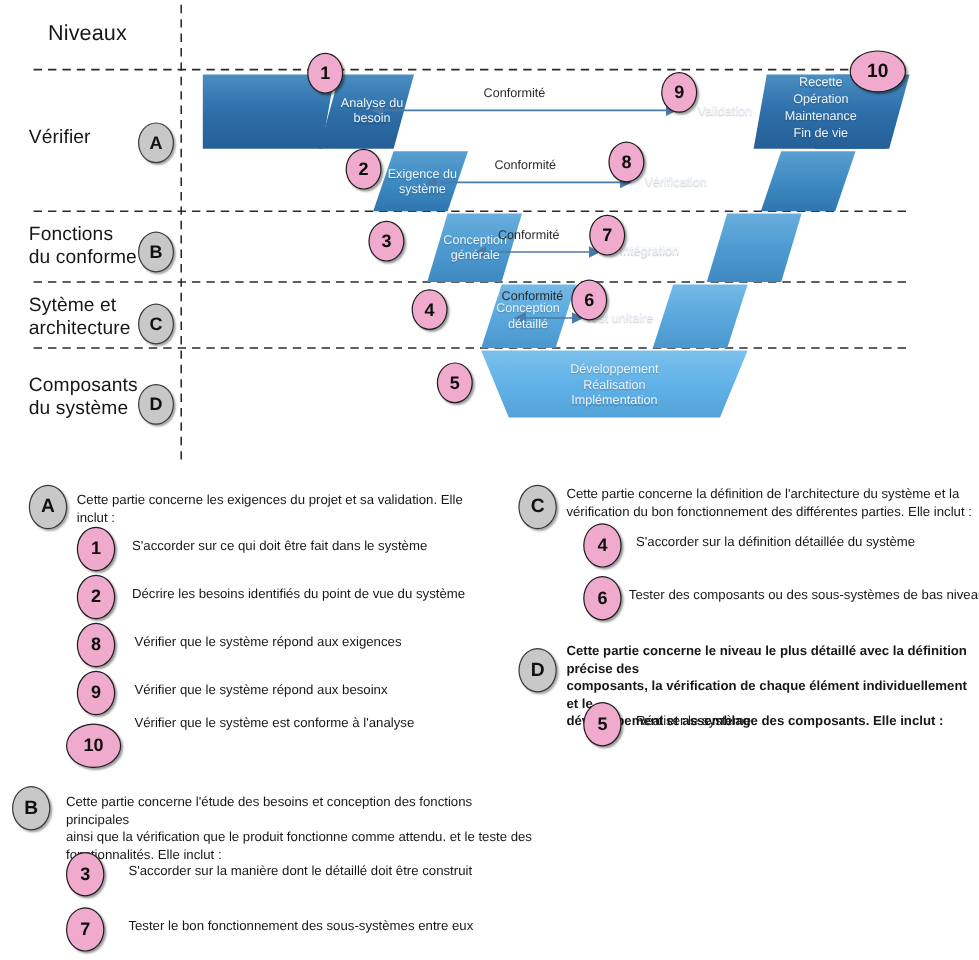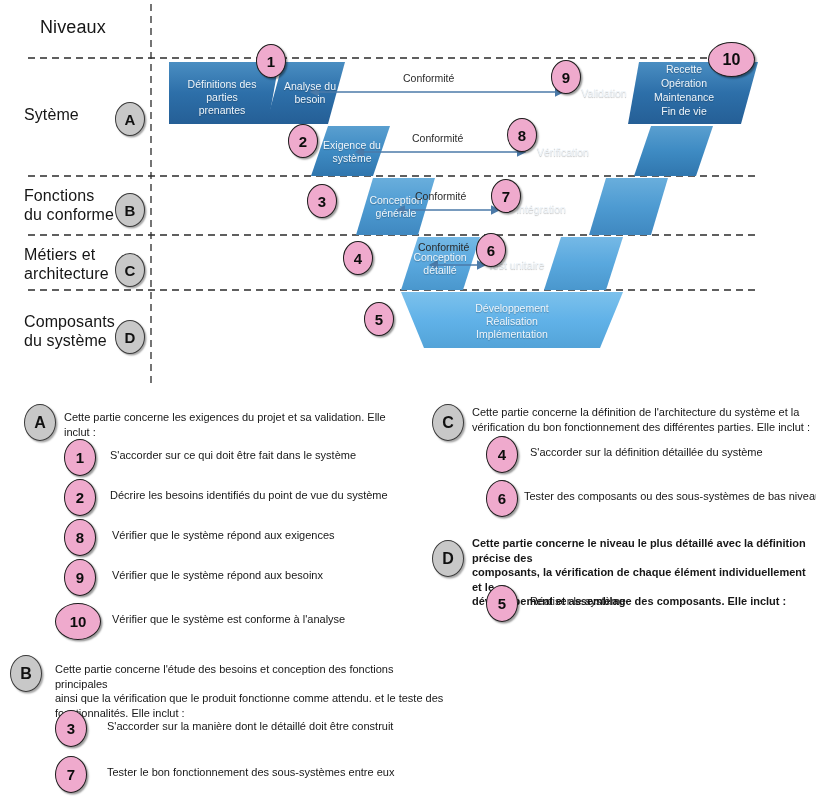--- a/index.html
+++ b/index.html
@@ -188,36 +188,33 @@
       <g stroke="#4b7aa8" stroke-width="1.4" fill="none">
         <line x1="318" y1="92" x2="556" y2="92" marker-start="url(#arrL)" marker-end="url(#arrR)"></line>
         <line x1="363" y1="152" x2="518" y2="152" marker-start="url(#arrL)" marker-end="url(#arrR)"></line>
         <line x1="404" y1="210" x2="492" y2="210" marker-start="url(#arrL)" marker-end="url(#arrR)"></line>
         <line x1="437" y1="265" x2="478" y2="265" marker-start="url(#arrL)" marker-end="url(#arrR)"></line>
       </g>
     </svg>
 
     <div id="niveaux-title" class="lvl-title">Niveaux</div>
 
-    <div class="lvl-title" style="left:24px;top:105px;">Sytème</div>
+    <div class="lvl-title" style="left:24px;top:105px;">Vérifier</div>
     <div class="lvl-title" style="left:24px;top:186px;">Fonctions
 du conforme</div>
-    <div class="lvl-title" style="left:24px;top:245px;">Métiers et
+    <div class="lvl-title" style="left:24px;top:245px;">Sytème et
 architecture</div>
     <div class="lvl-title" style="left:24px;top:312px;">Composants
 du système</div>
 
     <div class="grey-badge" style="left:115px;top:102px;">A</div>
     <div class="grey-badge" style="left:115px;top:193px;">B</div>
     <div class="grey-badge" style="left:115px;top:253px;">C</div>
     <div class="grey-badge" style="left:115px;top:320px;">D</div>
 
-    <div class="band-label" style="left:172px;top:78px;width:100px;">Définitions des
-parties
-prenantes</div>
 
     <div class="band-label" style="left:272px;top:80px;width:76px;">Analyse du
 besoin</div>
     <div class="band-label" style="left:314px;top:139px;width:76px;">Exigence du
 système</div>
     <div class="band-label" style="left:358px;top:194px;width:76px;">Conception
 générale</div>
     <div class="band-label" style="left:402px;top:251px;width:76px;">Conception
 détaillé</div>
 
@@ -264,21 +261,21 @@
       <div class="lg-pink" style="left:64px;top:87px;">2</div>
       <div class="legend-item-text" style="left:110px;top:96px;">Décrire les besoins identifiés du point de vue du système</div>
 
       <div class="lg-pink" style="left:64px;top:127px;">8</div>
       <div class="legend-item-text" style="left:112px;top:136px;">Vérifier que le système répond aux exigences</div>
 
       <div class="lg-pink" style="left:64px;top:167px;">9</div>
       <div class="legend-item-text" style="left:112px;top:176px;text-align:center;">Vérifier que le système répond aux besoinx</div>
 
       <div class="lg-pink wide" style="left:55px;top:211px;">10</div>
-      <div class="legend-item-text" style="left:112px;top:220px;text-align:center;">Vérifier que le système est conforme à l'analyse</div>
+      <div class="legend-item-text" style="left:112px;top:204px;text-align:center;">Vérifier que le système est conforme à l'analyse</div>
     </div>
 
     <div class="legend-block">
       <div class="lg-grey" style="left:10px;top:263px;">B</div>
       <div class="head-text" style="left:55px;top:270px;width:390px;">Cette partie concerne l'étude des besoins et conception des fonctions principales
 ainsi que la vérification que le produit fonctionne comme attendu. et le teste des
 fonctionnalités. Elle inclut :</div>
 
       <div class="lg-pink" style="left:55px;top:318px;">3</div>
       <div class="legend-item-text" style="left:107px;top:327px;">S'accorder sur la manière dont le détaillé doit être construit</div>

